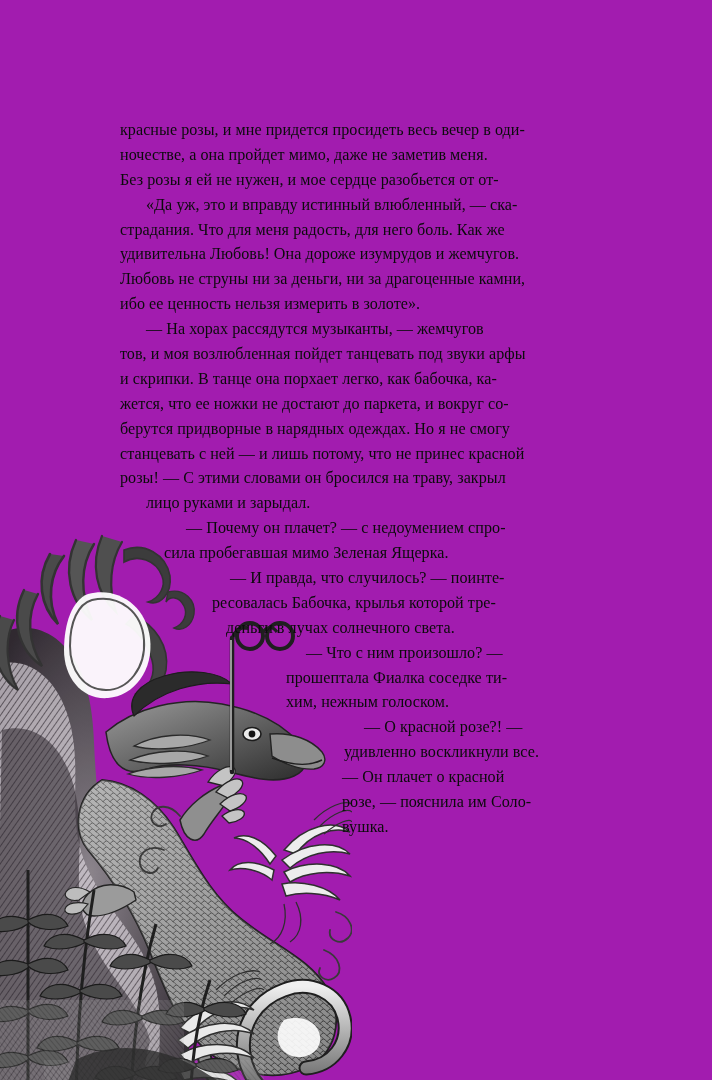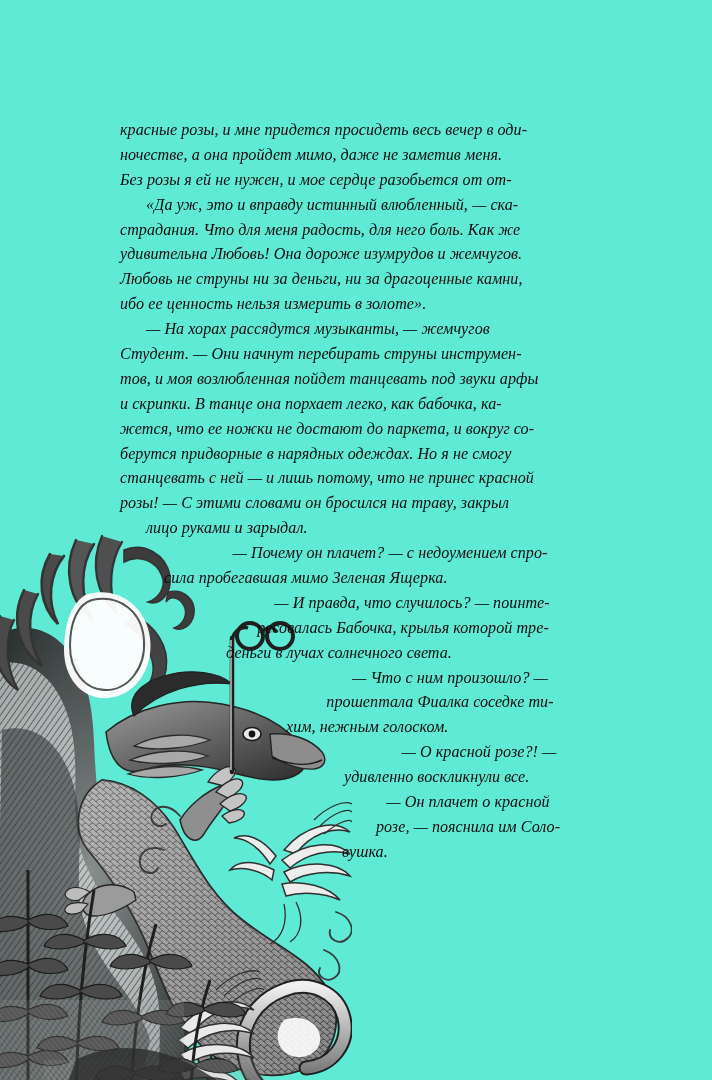--- a/index.html
+++ b/index.html
@@ -11,22 +11,21 @@
     width: 712px;
     height: 1080px;
     position: relative;
     overflow: hidden;
     font-family: "Liberation Serif", "DejaVu Serif", serif;
   }
 
   #page {
     position: absolute;
     inset: 0;
-    background: #5eead4;
-    font-style: italic;
+    background: #a21caf;
   }
 
   
   #text-column {
     position: absolute;
     left: 120px;
     top: 118px;
     width: 474px;
     font-size: 16.1px;
     line-height: 24.9px;
@@ -52,21 +51,21 @@
   
   #wrap-block { position: relative; }
   #wrap-block .wline {
     position: relative;
     height: 24.9px;
     line-height: 24.9px;
     white-space: nowrap;
   }
   .wline .inner {
     display: flex;
-    justify-content: center;
+    justify-content: flex-start;
   }
   .wline .inner.left { justify-content: flex-start; }
 
   
   #illustration {
     position: absolute;
     left: -16px;
     top: 520px;
     width: 368px;
     height: 600px;
@@ -339,23 +338,20 @@
       <span class="line">
         <span>ибо ее ценность нельзя измерить в золоте».</span>
       </span>
     </div>
 
     <div>
       <span class="line just" style="padding-left:26px">
         <span>— На хорах рассядутся музыканты, — жемчугов</span>
       </span>
       <span class="line just">
-        <span>Студент. — Они начнут перебирать струны инструмен-</span>
-      </span>
-      <span class="line just">
         <span>тов, и моя возлюбленная пойдет танцевать под звуки арфы</span>
       </span>
       <span class="line just">
         <span>и скрипки. В танце она порхает легко, как бабочка, ка-</span>
       </span>
       <span class="line just">
         <span>жется, что ее ножки не достают до паркета, и вокруг со-</span>
       </span>
       <span class="line just">
         <span>берутся придворные в нарядных одеждах. Но я не смогу</span>

